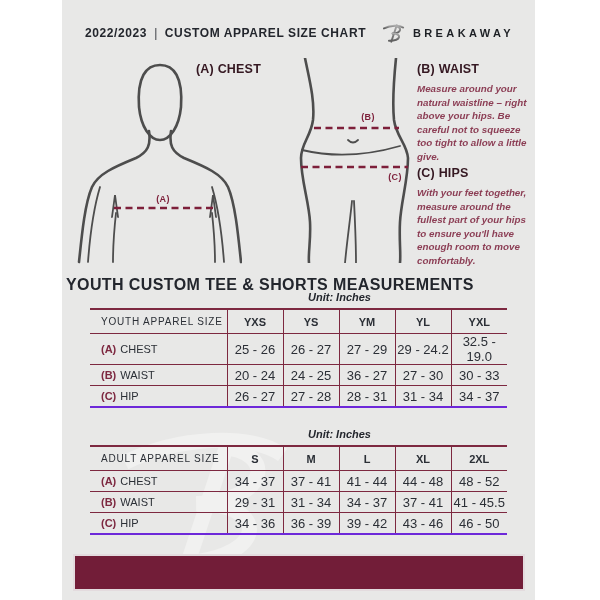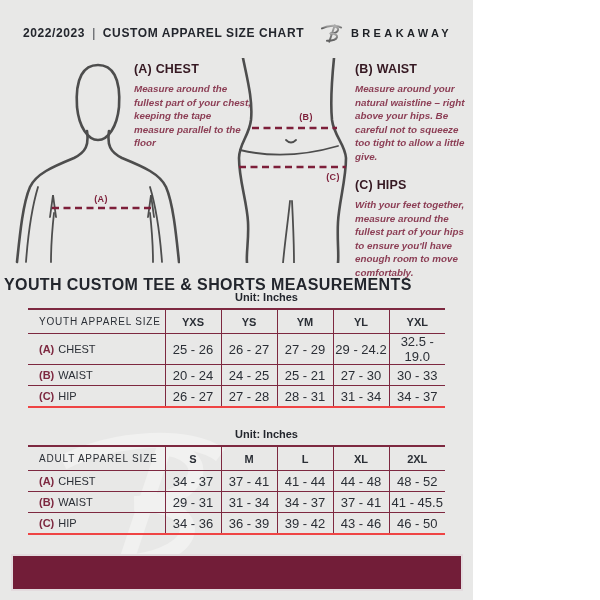--- a/index.html
+++ b/index.html
@@ -2,21 +2,21 @@
 <html><head>
 <meta charset="utf-8">
 <style>
   html,body{margin:0;padding:0;}
   body{
     width:600px;height:600px;background:#ffffff;overflow:hidden;
     font-family:"Liberation Sans",sans-serif;
     -webkit-font-smoothing:antialiased;
   }
   .page{
-    position:relative;width:473px;height:600px;
+    position:relative;width:473px;height:600px;margin-left:62px;
     background:#e8e8e7;overflow:hidden;
   }
   
   .header-bar{
     position:absolute;top:20px;left:23px;right:21px;height:26px;
     display:flex;align-items:center;justify-content:space-between;
   }
   .doc-title{
     font-weight:bold;font-size:12px;letter-spacing:.6px;color:#23262d;
     white-space:nowrap;display:flex;align-items:center;
@@ -29,43 +29,43 @@
   .inst h3{
     margin:0 0 6px 0;font-size:12.5px;font-weight:bold;color:#351822;
     letter-spacing:.2px;
   }
   .inst p{
     margin:0;font-size:9.8px;font-style:italic;line-height:1.38;
     color:#8c3e55;font-weight:600;
   }
   .inst-chest{left:134px;top:62px;width:118px;}
   .inst-waist{left:355px;top:62px;width:114px;}
-  .inst-hips{left:355px;top:178px;width:114px;}
+  .inst-hips{left:355px;top:166px;width:114px;}
   
   .fig{position:absolute;}
   .fig path,.fig line{fill:none;}
   .outline{stroke:#4d4d4d;stroke-width:2.6;stroke-linecap:round;}
   .outline-thin{stroke:#4d4d4d;stroke-width:1.8;stroke-linecap:round;}
   .dash{stroke:#7d1f3a;stroke-width:2.3;stroke-dasharray:7 4.5;}
   .figlabel{font-family:"Liberation Sans",sans-serif;font-size:9px;font-weight:bold;fill:#7d1f3a;letter-spacing:.4px;}
   
   .sec-title{
     position:absolute;left:4px;width:100%;text-align:left;
     font-size:16px;font-weight:bold;letter-spacing:.4px;color:#23262d;
   }
   .sec-unit{
-    position:absolute;left:4px;width:100%;text-align:center;
-    font-size:11px;font-weight:600;color:#23262d;padding-left:26px;
+    position:absolute;left:15px;width:100%;text-align:center;
+    font-size:11px;font-style:italic;font-weight:600;color:#23262d;padding-left:26px;
   }
   
   table.size-table{
     position:absolute;left:28px;width:417px;border-collapse:collapse;
     table-layout:fixed;z-index:2;
   }
-  table.size-table{border-top:2px solid #7d2840;border-bottom:2px solid #ef4444;}
+  table.size-table{border-top:2px solid #7d2840;border-bottom:2px solid #6d28d9;}
   .size-table col.c0{width:137px;}
   .size-table col.cn{width:56px;}
   .size-table th,.size-table td{
     padding:0;margin:0;color:#2b2f36;font-weight:normal;
   }
   .size-table thead th{height:23px;font-size:11px;font-weight:bold;text-align:center;}
   .size-table thead th.corner{
     font-weight:normal;font-size:10px;letter-spacing:.8px;text-align:left;
     padding-left:11px;
   }
@@ -133,21 +133,20 @@
     <path class="outline-thin" d="M64,143 C62,163 59,183 57,205"></path>
     <path class="outline-thin" d="M66,143 C67,163 68,183 68,205"></path>
     <line class="dash" x1="26" y1="70" x2="111" y2="70"></line>
     <text class="figlabel" x="80" y="62" text-anchor="middle">(B)</text>
     <line class="dash" x1="13" y1="109" x2="120" y2="109"></line>
     <text class="figlabel" x="107" y="122" text-anchor="middle">(C)</text>
   </svg>
 
   <div class="inst inst-chest">
     <h3>(A) CHEST</h3>
-    <p>Measure around the fullest part of your chest, keeping the tape measure parallel to the floor</p>
   </div>
   <div class="inst inst-waist">
     <h3>(B) WAIST</h3>
     <p>Measure around your natural waistline – right above your hips. Be careful not to squeeze too tight to allow a little give.</p>
   </div>
   <div class="inst inst-hips">
     <h3>(C) HIPS</h3>
     <p>With your feet together, measure around the fullest part of your hips to ensure you'll have enough room to move comfortably.</p>
   </div>
 
@@ -188,21 +187,21 @@
         <td>25 - 26</td>
         <td>26 - 27</td>
         <td>27 - 29</td>
         <td>29 - 24.2</td>
         <td>32.5 - 19.0</td>
       </tr>
       <tr>
         <td class="rowlabel"><span class="key">(B)</span><span>WAIST</span></td>
         <td>20 - 24</td>
         <td>24 - 25</td>
-        <td>25 - 21</td>
+        <td>36 - 27</td>
         <td>27 - 30</td>
         <td>30 - 33</td>
       </tr>
       <tr>
         <td class="rowlabel"><span class="key">(C)</span><span>HIP</span></td>
         <td>26 - 27</td>
         <td>27 - 28</td>
         <td>28 - 31</td>
         <td>31 - 34</td>
         <td>34 - 37</td>

